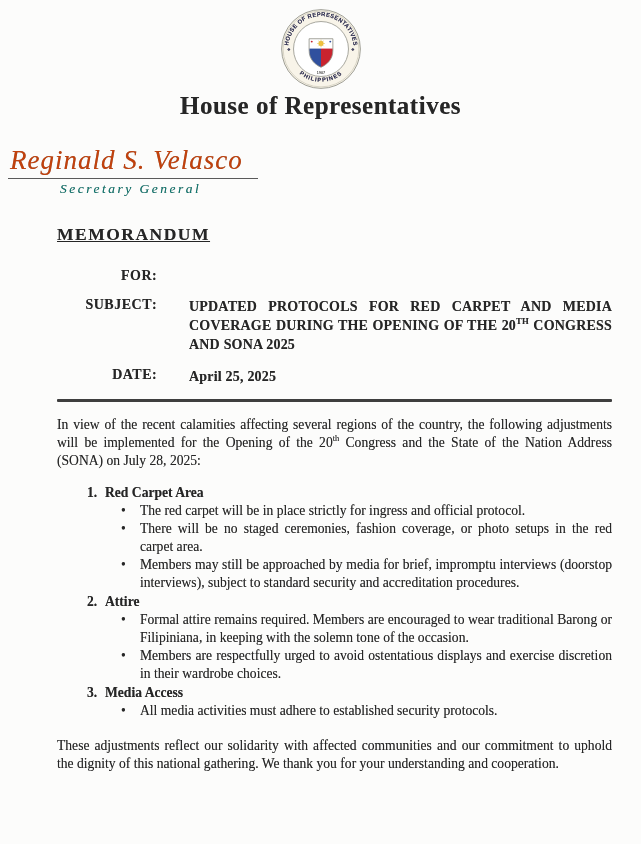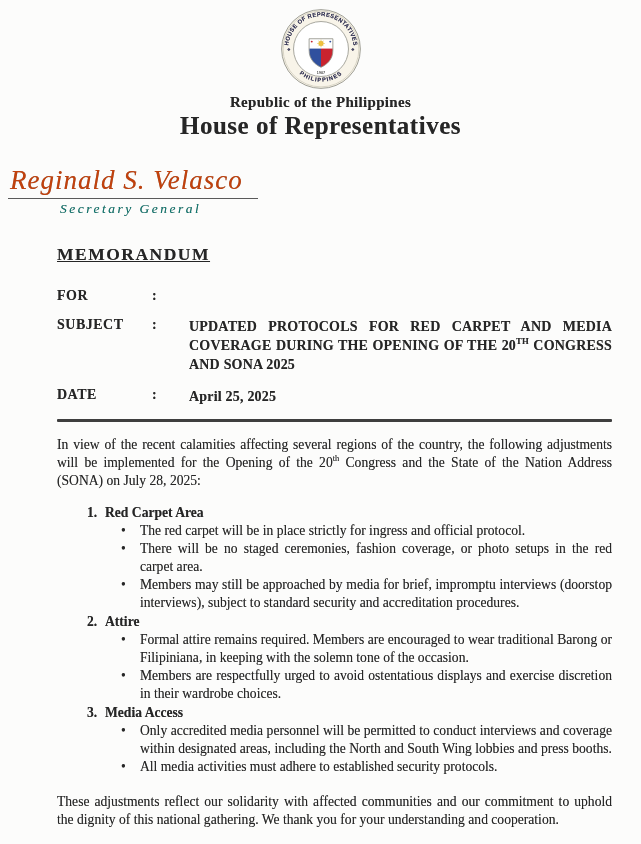--- a/index.html
+++ b/index.html
@@ -32,21 +32,21 @@
   .sig-title{
     font-style:italic;font-size:13.5px;letter-spacing:2.5px;
     margin:2px 0 0 52px;color:#0f766e;
   }
 
   
   .content{margin-left:57px;margin-right:29px;}
   .memo-heading{font-weight:bold;font-size:17.5px;letter-spacing:1.5px;margin-top:27px;text-decoration:underline;}
   .fields{margin-top:23px;font-weight:bold;font-size:14px;}
   .frow{display:grid;grid-template-columns:95px 37px 1fr;margin-bottom:13px;}
-  .frow .lab{letter-spacing:.5px;}
+  .frow .lab{letter-spacing:.5px;text-align:right;}
   .frow .val{text-align:justify;line-height:19px;letter-spacing:.2px;}
   .rule{height:3px;background:#3e3e3e;margin-top:8px;border-radius:1px;}
 
   
   .body-text{font-size:13.6px;line-height:18px;}
   .intro{margin-top:14px;text-align:justify;}
   .list{margin-top:12px;}
   .sec-title{font-weight:bold;padding-left:30px;margin-top:1px;}
   .sec-title .num{display:inline-block;width:18px;}
   .bullet{position:relative;padding-left:83px;text-align:justify;}
@@ -95,21 +95,20 @@
             <line x1="52.2" y1="45.5" x2="53.3" y2="46.6"></line>
           <line x1="53.3" y1="40" x2="52.2" y2="41.1"></line>
             <line x1="47.8" y1="45.5" x2="46.7" y2="46.6"></line>
         </g>
         <circle cx="38.7" cy="41" r="1.2" fill="#c9232f"></circle>
         <circle cx="61.3" cy="41" r="1.2" fill="#30509e"></circle>
       </g>
       <path d="M 35.5,37.5 h 29 v 14 c 0,11.5 -7.5,17.5 -14.5,20.8 c -7,-3.3 -14.5,-9.3 -14.5,-20.8 z" fill="none" stroke="#8f8f85" stroke-width="1"></path>
       <text x="50" y="80.3" font-size="4.6" text-anchor="middle" fill="#3a3a3a" font-family="Liberation Sans, sans-serif">1907</text>
     </svg>
-    <div class="lh-republic">Republic of the Philippines</div>
     <div class="lh-institution">House of Representatives</div>
   </div>
 
   <div class="signatory">
     <div class="sig-name">Reginald S. Velasco</div>
     <div class="sig-title">Secretary General</div>
   </div>
 
   <div class="content">
 
@@ -148,21 +147,20 @@
 
         <div class="sec-title">
           <span class="num">2.</span><span>Attire</span>
         </div>
         <div class="bullet">Formal attire remains required. Members are encouraged to wear traditional Barong or Filipiniana, in keeping with the solemn tone of the occasion.</div>
         <div class="bullet">Members are respectfully urged to avoid ostentatious displays and exercise discretion in their wardrobe choices.</div>
 
         <div class="sec-title">
           <span class="num">3.</span><span>Media Access</span>
         </div>
-        <div class="bullet">Only accredited media personnel will be permitted to conduct interviews and coverage within designated areas, including the North and South Wing lobbies and press booths.</div>
         <div class="bullet">All media activities must adhere to established security protocols.</div>
 
       </div>
 
       <p class="closing">These adjustments reflect our solidarity with affected communities and our commitment to uphold the dignity of this national gathering. We thank you for your understanding and cooperation.</p>
 
     </div>
 
   </div>
 

